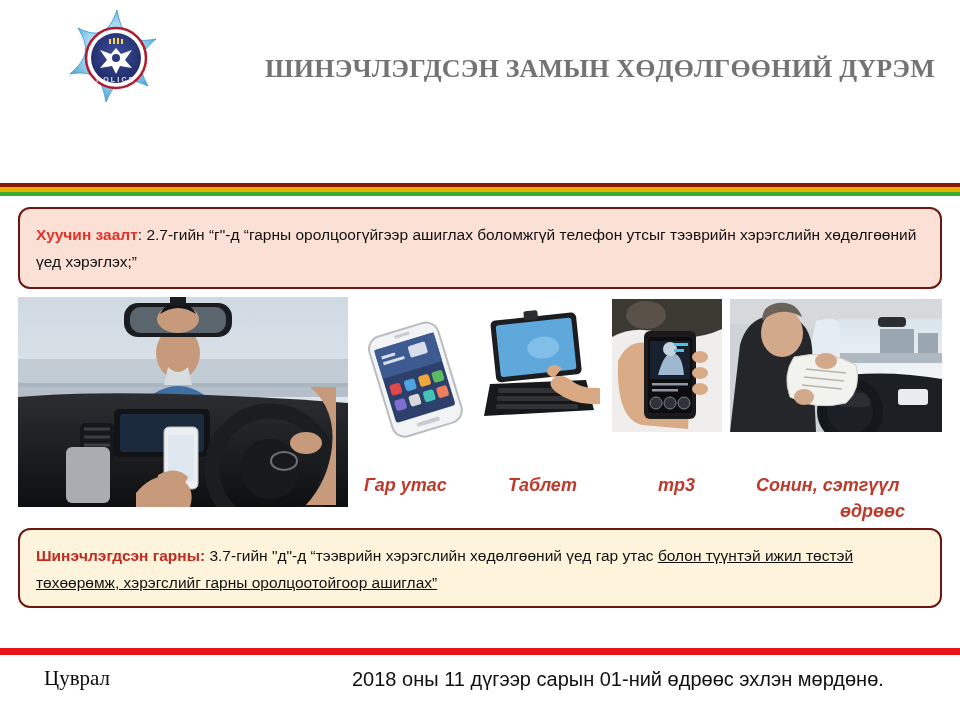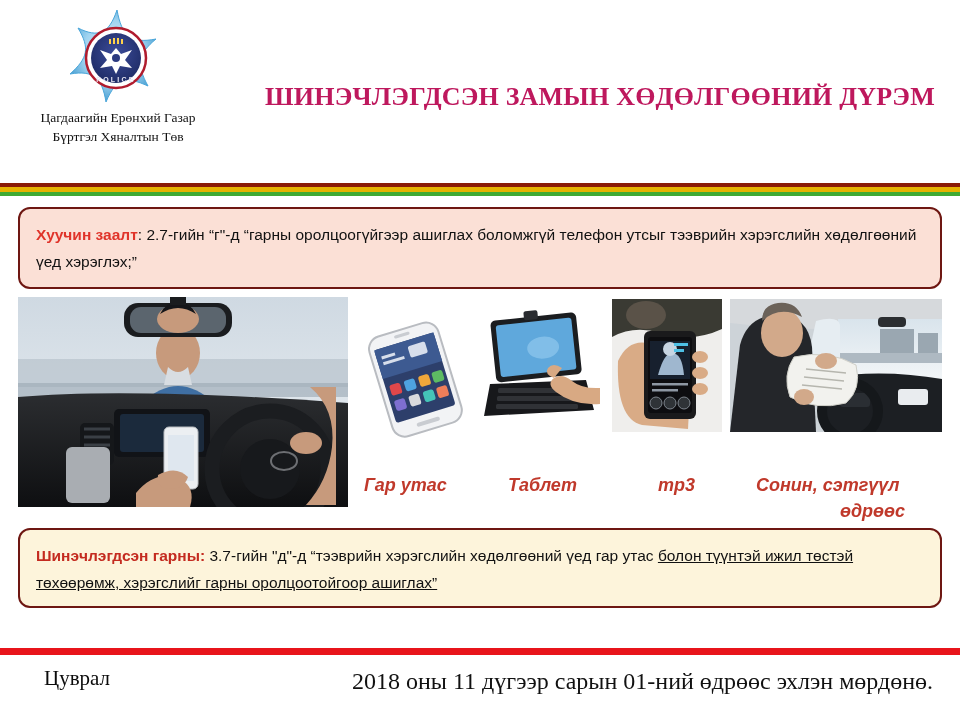--- a/index.html
+++ b/index.html
@@ -8,21 +8,21 @@
 
   
   .logo-wrap{position:absolute;left:52px;top:8px;width:130px;height:150px;}
   .star-svg{position:absolute;left:0;top:0;}
   .org-text{position:absolute;left:0px;top:108px;width:236px;text-align:center;
             font-family:"Liberation Serif",serif;font-size:13.5px;color:#121212;line-height:19px;}
   .org-line{white-space:nowrap;}
 
   .deck-title{position:absolute;left:250px;top:52px;width:700px;text-align:center;
               font-family:"Liberation Serif",serif;font-weight:bold;font-size:26px;
-              color:#be185d;line-height:33px;letter-spacing:.2px;margin-top:28px;}
+              color:#737373;line-height:33px;letter-spacing:.2px;}
 
   
   .stripes{position:absolute;left:0;top:183px;width:960px;height:13px;}
   .stripe{position:absolute;left:0;width:960px;}
   .s1{top:0px;height:4px;background:#8a1a06;}
   .s2{top:4px;height:5px;background:#e5b200;}
   .s3{top:9px;height:4px;background:#3faa33;}
 
   
   .callout{position:absolute;box-sizing:border-box;border:2px solid #6e1712;border-radius:12px;}
@@ -53,21 +53,21 @@
 
   
   .red-rule{position:absolute;left:0;top:648px;width:960px;height:7px;background:#e8141b;}
   .badge{position:absolute;left:157px;top:617px;width:84px;height:84px;border-radius:50%;
          background:#ffffff;border:7px solid #e8141b;box-sizing:border-box;}
   .badge span{display:block;width:100%;text-align:center;line-height:70px;
               font-family:"Liberation Serif",serif;font-weight:bold;font-size:36px;color:#0b0b0b;}
   .series-lbl{position:absolute;left:44px;top:666px;font-family:"Liberation Serif",serif;
               font-weight:normal;font-size:21px;color:#0b0b0b;}
   .effective{position:absolute;left:352px;top:668px;width:600px;
-             font-family:Liberation Serif, serif;font-size:24px;color:#111111;white-space:nowrap;}
+             font-family:Liberation Sans, sans-serif;font-size:20px;color:#111111;white-space:nowrap;}
 </style>
 </head>
 <body>
 
 <div id="slide">
 
   <div class="logo-wrap">
     <svg class="star-svg" width="130" height="108" viewBox="0 0 130 108">
       <defs>
         <radialGradient id="starg" cx="50%" cy="45%" r="62%">
@@ -92,24 +92,20 @@
         <rect x="65" y="30" width="2" height="6"></rect>
           <rect x="69" y="31" width="2" height="5"></rect>
       </g>
 
       <path d="M64 40 L69 46 L80 42 L73 52 L80 60 L68 58 L64 66 L60 58 L48 60 L55 52 L48 42 L59 46 Z" fill="#ffffff"></path>
       <circle cx="64" cy="50" r="4" fill="#2c3a80"></circle>
       <text x="64" y="74" text-anchor="middle" font-family="Liberation Sans, sans-serif" font-size="7" font-weight="bold" fill="#e8e8f5" letter-spacing="2.2">POLICE</text>
     </svg>
   </div>
 
-  <div class="org-text">
-    <div class="org-line">Цагдаагийн Ерөнхий Газар</div>
-    <div class="org-line">Бүртгэл Хяналтын Төв</div>
-  </div>
 
   <div class="deck-title">ШИНЭЧЛЭГДСЭН ЗАМЫН ХӨДӨЛГӨӨНИЙ ДҮРЭМ</div>
 
   <div class="stripes">
     <div class="stripe s1"></div>
     <div class="stripe s2"></div>
     <div class="stripe s3"></div>
   </div>
 
   <div class="callout" id="box-old">

